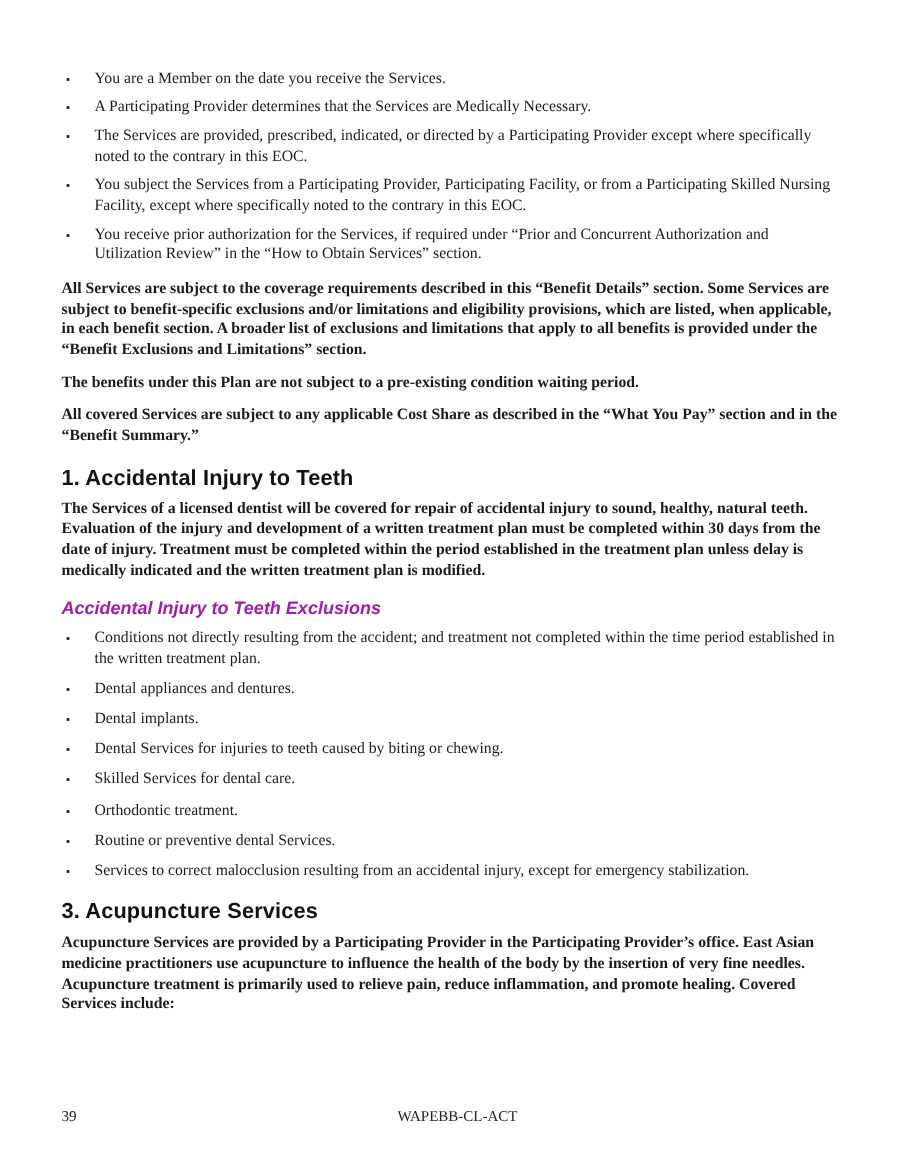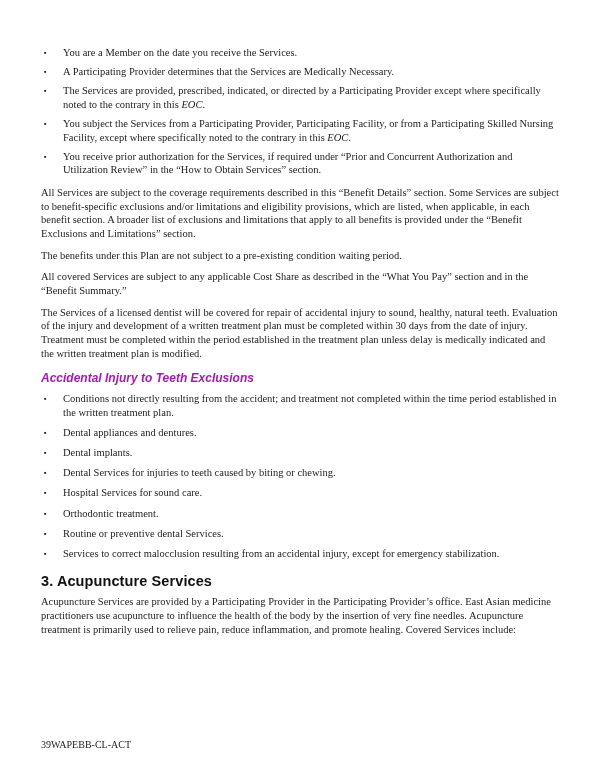--- a/index.html
+++ b/index.html
@@ -35,54 +35,55 @@
     line-height: 13.5px;
     padding-left: 3px;
     color: #1c1c1c;
   }
   .btext { flex: 1 1 auto; }
 
   .para {
     font-size: 10.5px;
     line-height: 1.3;
     margin-bottom: 8px;
+    font-weight: bold;
   }
   .intro-paras { margin-top: 9px; }
 
   .sec-heading {
     font-family: "Liberation Sans", sans-serif;
     font-size: 14.5px;
     font-weight: bold;
     color: #111111;
     margin: 13px 0 6px 0;
     letter-spacing: 0.1px;
   }
   .sub-heading {
     font-family: "Liberation Sans", sans-serif;
     font-size: 12px;
     font-weight: bold;
     font-style: italic;
     color: #a21caf;
     margin: 11px 0 7px 0;
   }
-  .it { font-style: italic; }
+  .it { }
 
   .excl-list { margin-bottom: 4px; }
   .excl-list .bullet-item { margin-bottom: 6.5px; }
 
   .footer {
     display: flex;
     align-items: baseline;
     font-size: 10px;
     color: #222222;
     margin-top: auto;
   }
   .footer .f-left  { flex: 1 1 0; text-align: left; }
   .footer .f-mid   { flex: 0 0 auto; text-align: center; }
-  .footer .f-right { flex: 1 1 0; text-align: left; }
+  .footer .f-right { flex: 1 1 0; text-align: center; }
 </style>
 </head>
 <body>
 
 <div class="page">
   <div class="content">
 
     <ul class="blist">
       <li class="bullet-item">
         <span class="marker">▪</span>
@@ -105,20 +106,21 @@
         <span class="btext">You receive prior authorization for the Services, if required under “Prior and Concurrent Authorization and Utilization Review” in the “How to Obtain Services” section.</span>
       </li>
     </ul>
 
     <div class="intro-paras">
       <p class="para">All Services are subject to the coverage requirements described in this “Benefit Details” section. Some Services are subject to benefit-specific exclusions and/or limitations and eligibility provisions, which are listed, when applicable, in each benefit section. A broader list of exclusions and limitations that apply to all benefits is provided under the “Benefit Exclusions and Limitations” section.</p>
       <p class="para">The benefits under this Plan are not subject to a pre-existing condition waiting period.</p>
       <p class="para">All covered Services are subject to any applicable Cost Share as described in the “What You Pay” section and in the “Benefit Summary.”</p>
     </div>
 
+    <h1 class="sec-heading">1. Accidental Injury to Teeth</h1>
     <p class="para">The Services of a licensed dentist will be covered for repair of accidental injury to sound, healthy, natural teeth. Evaluation of the injury and development of a written treatment plan must be completed within 30 days from the date of injury. Treatment must be completed within the period established in the treatment plan unless delay is medically indicated and the written treatment plan is modified.</p>
 
     <h2 class="sub-heading">Accidental Injury to Teeth Exclusions</h2>
     <ul class="blist excl-list">
       <li class="bullet-item">
         <span class="marker">▪</span>
         <span class="btext">Conditions not directly resulting from the accident; and treatment not completed within the time period established in the written treatment plan.</span>
       </li>
       <li class="bullet-item">
         <span class="marker">▪</span>
@@ -127,21 +129,21 @@
       <li class="bullet-item">
         <span class="marker">▪</span>
         <span class="btext">Dental implants.</span>
       </li>
       <li class="bullet-item">
         <span class="marker">▪</span>
         <span class="btext">Dental Services for injuries to teeth caused by biting or chewing.</span>
       </li>
       <li class="bullet-item">
         <span class="marker">▪</span>
-        <span class="btext">Hospital Services for sound care.</span>
+        <span class="btext">Skilled Services for dental care.</span>
       </li>
       <li class="bullet-item">
         <span class="marker">▪</span>
         <span class="btext">Orthodontic treatment.</span>
       </li>
       <li class="bullet-item">
         <span class="marker">▪</span>
         <span class="btext">Routine or preventive dental Services.</span>
       </li>
       <li class="bullet-item">

